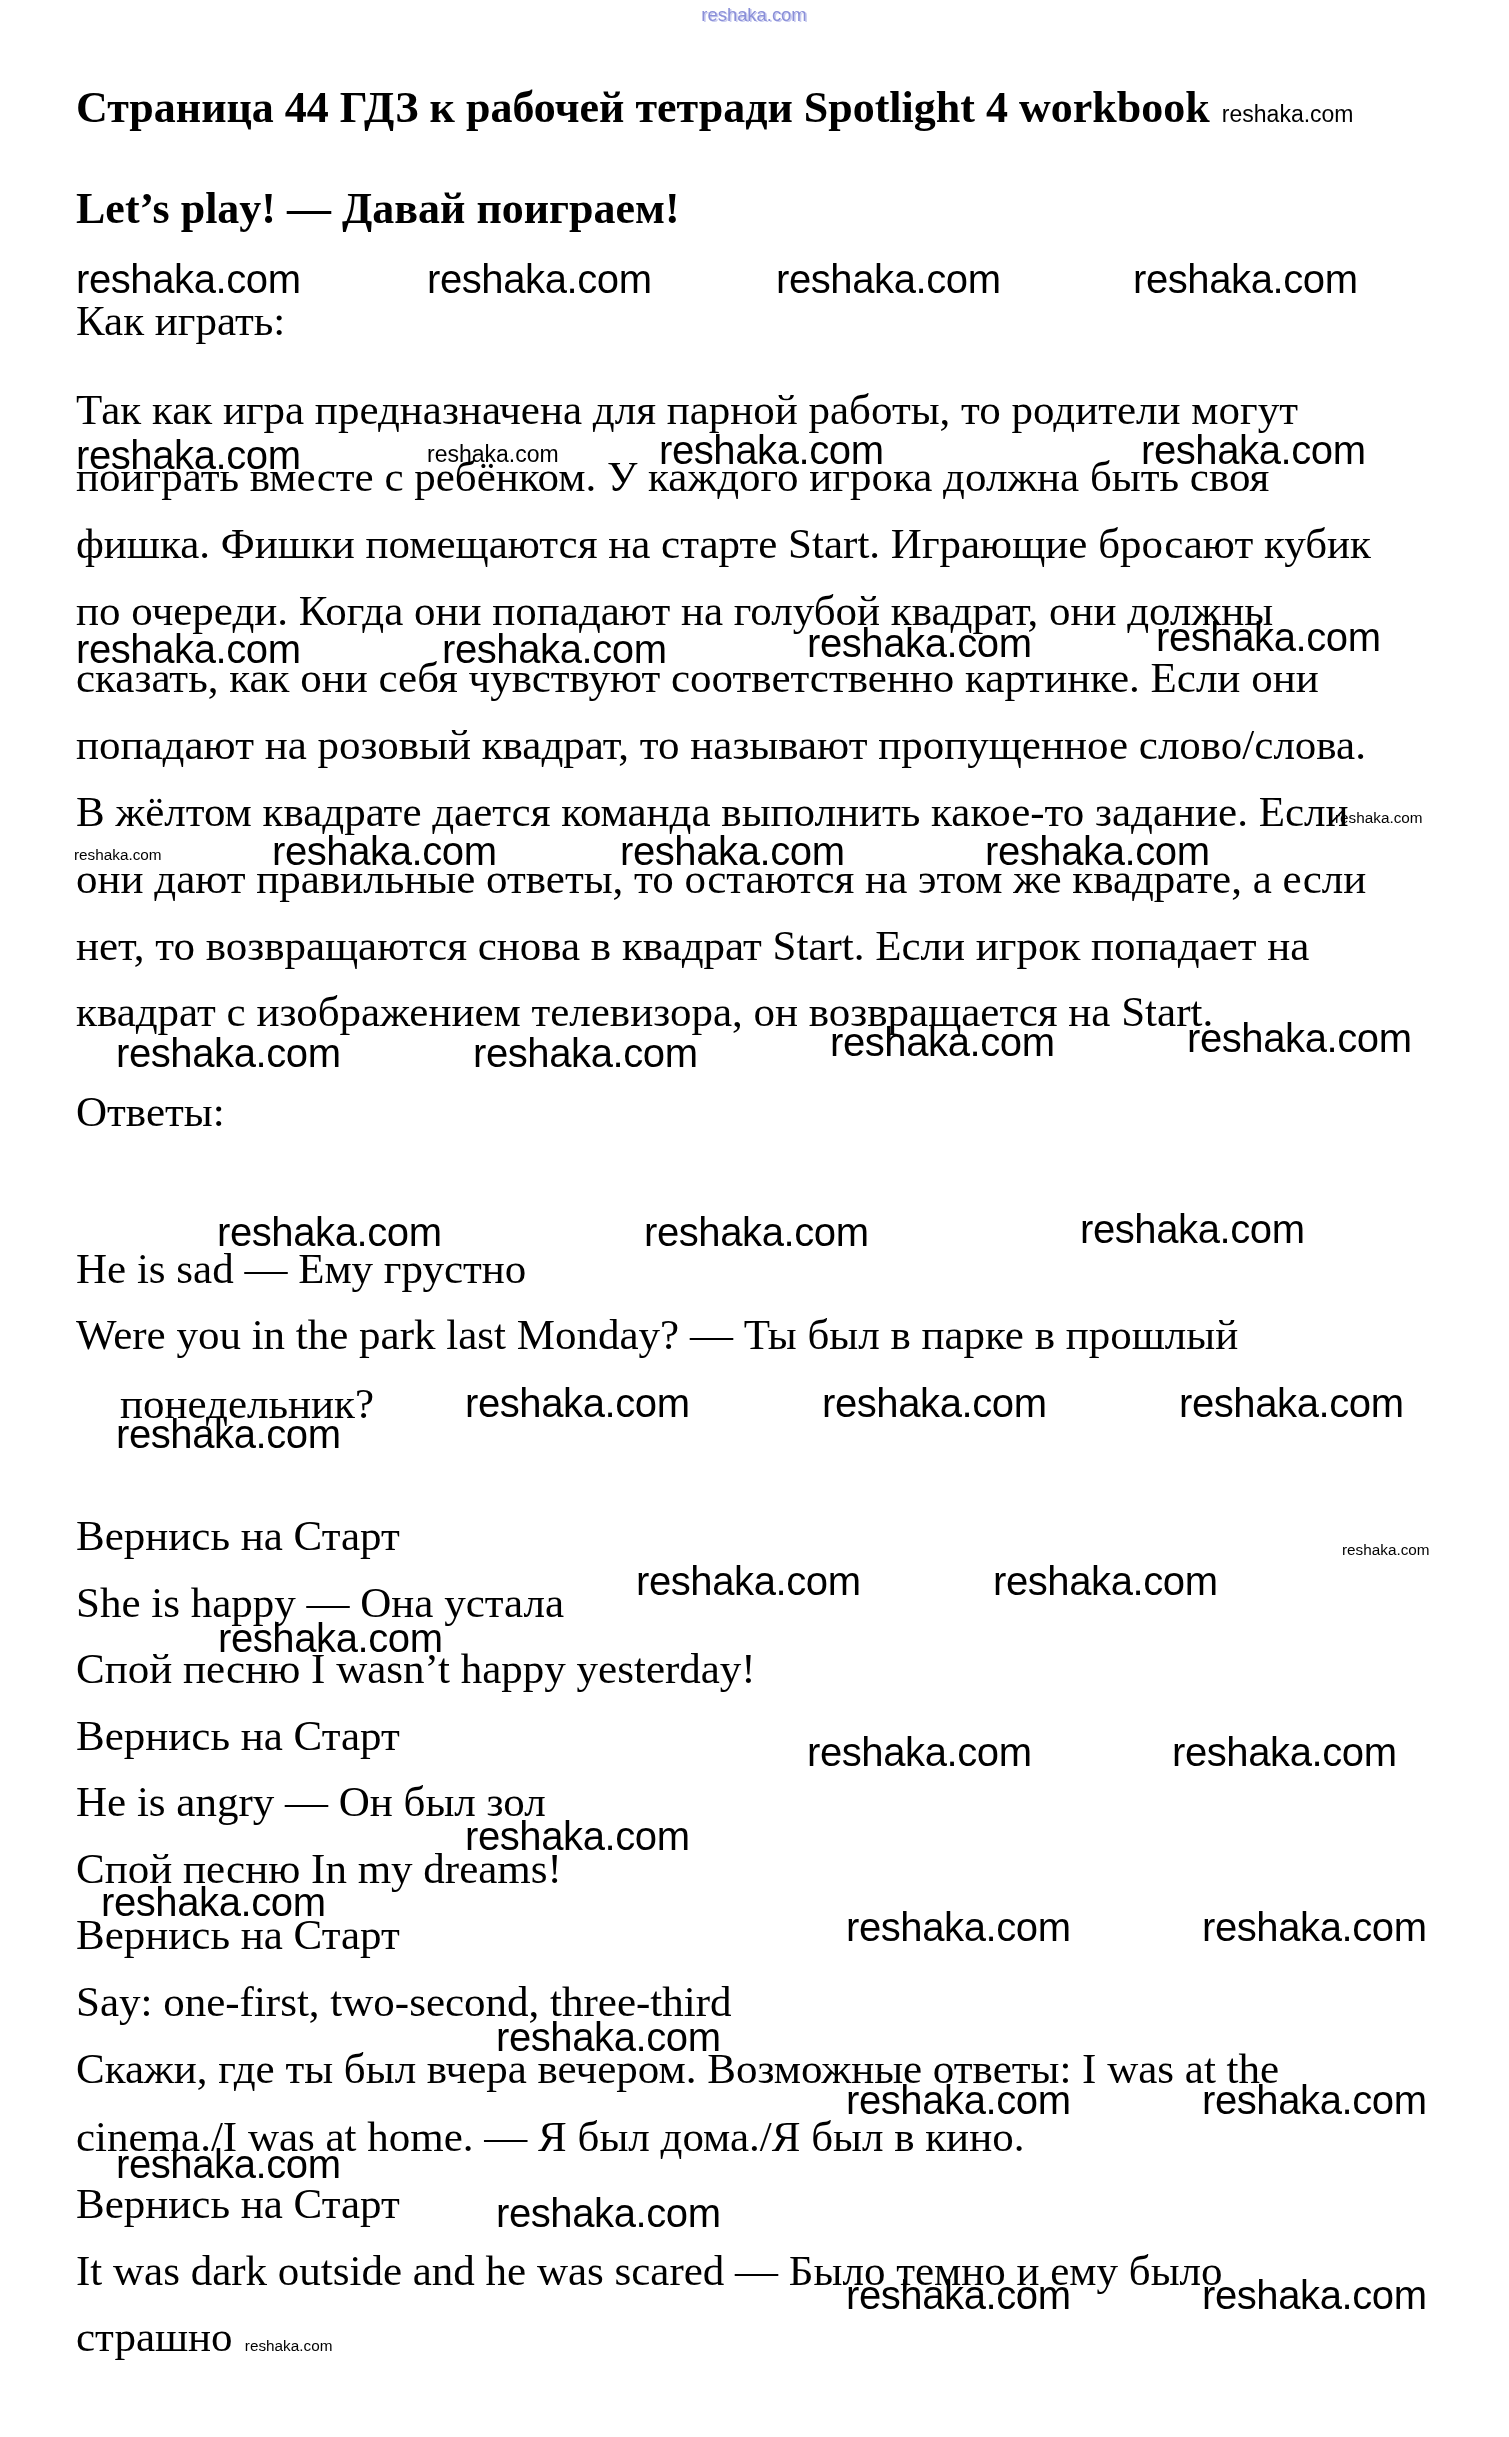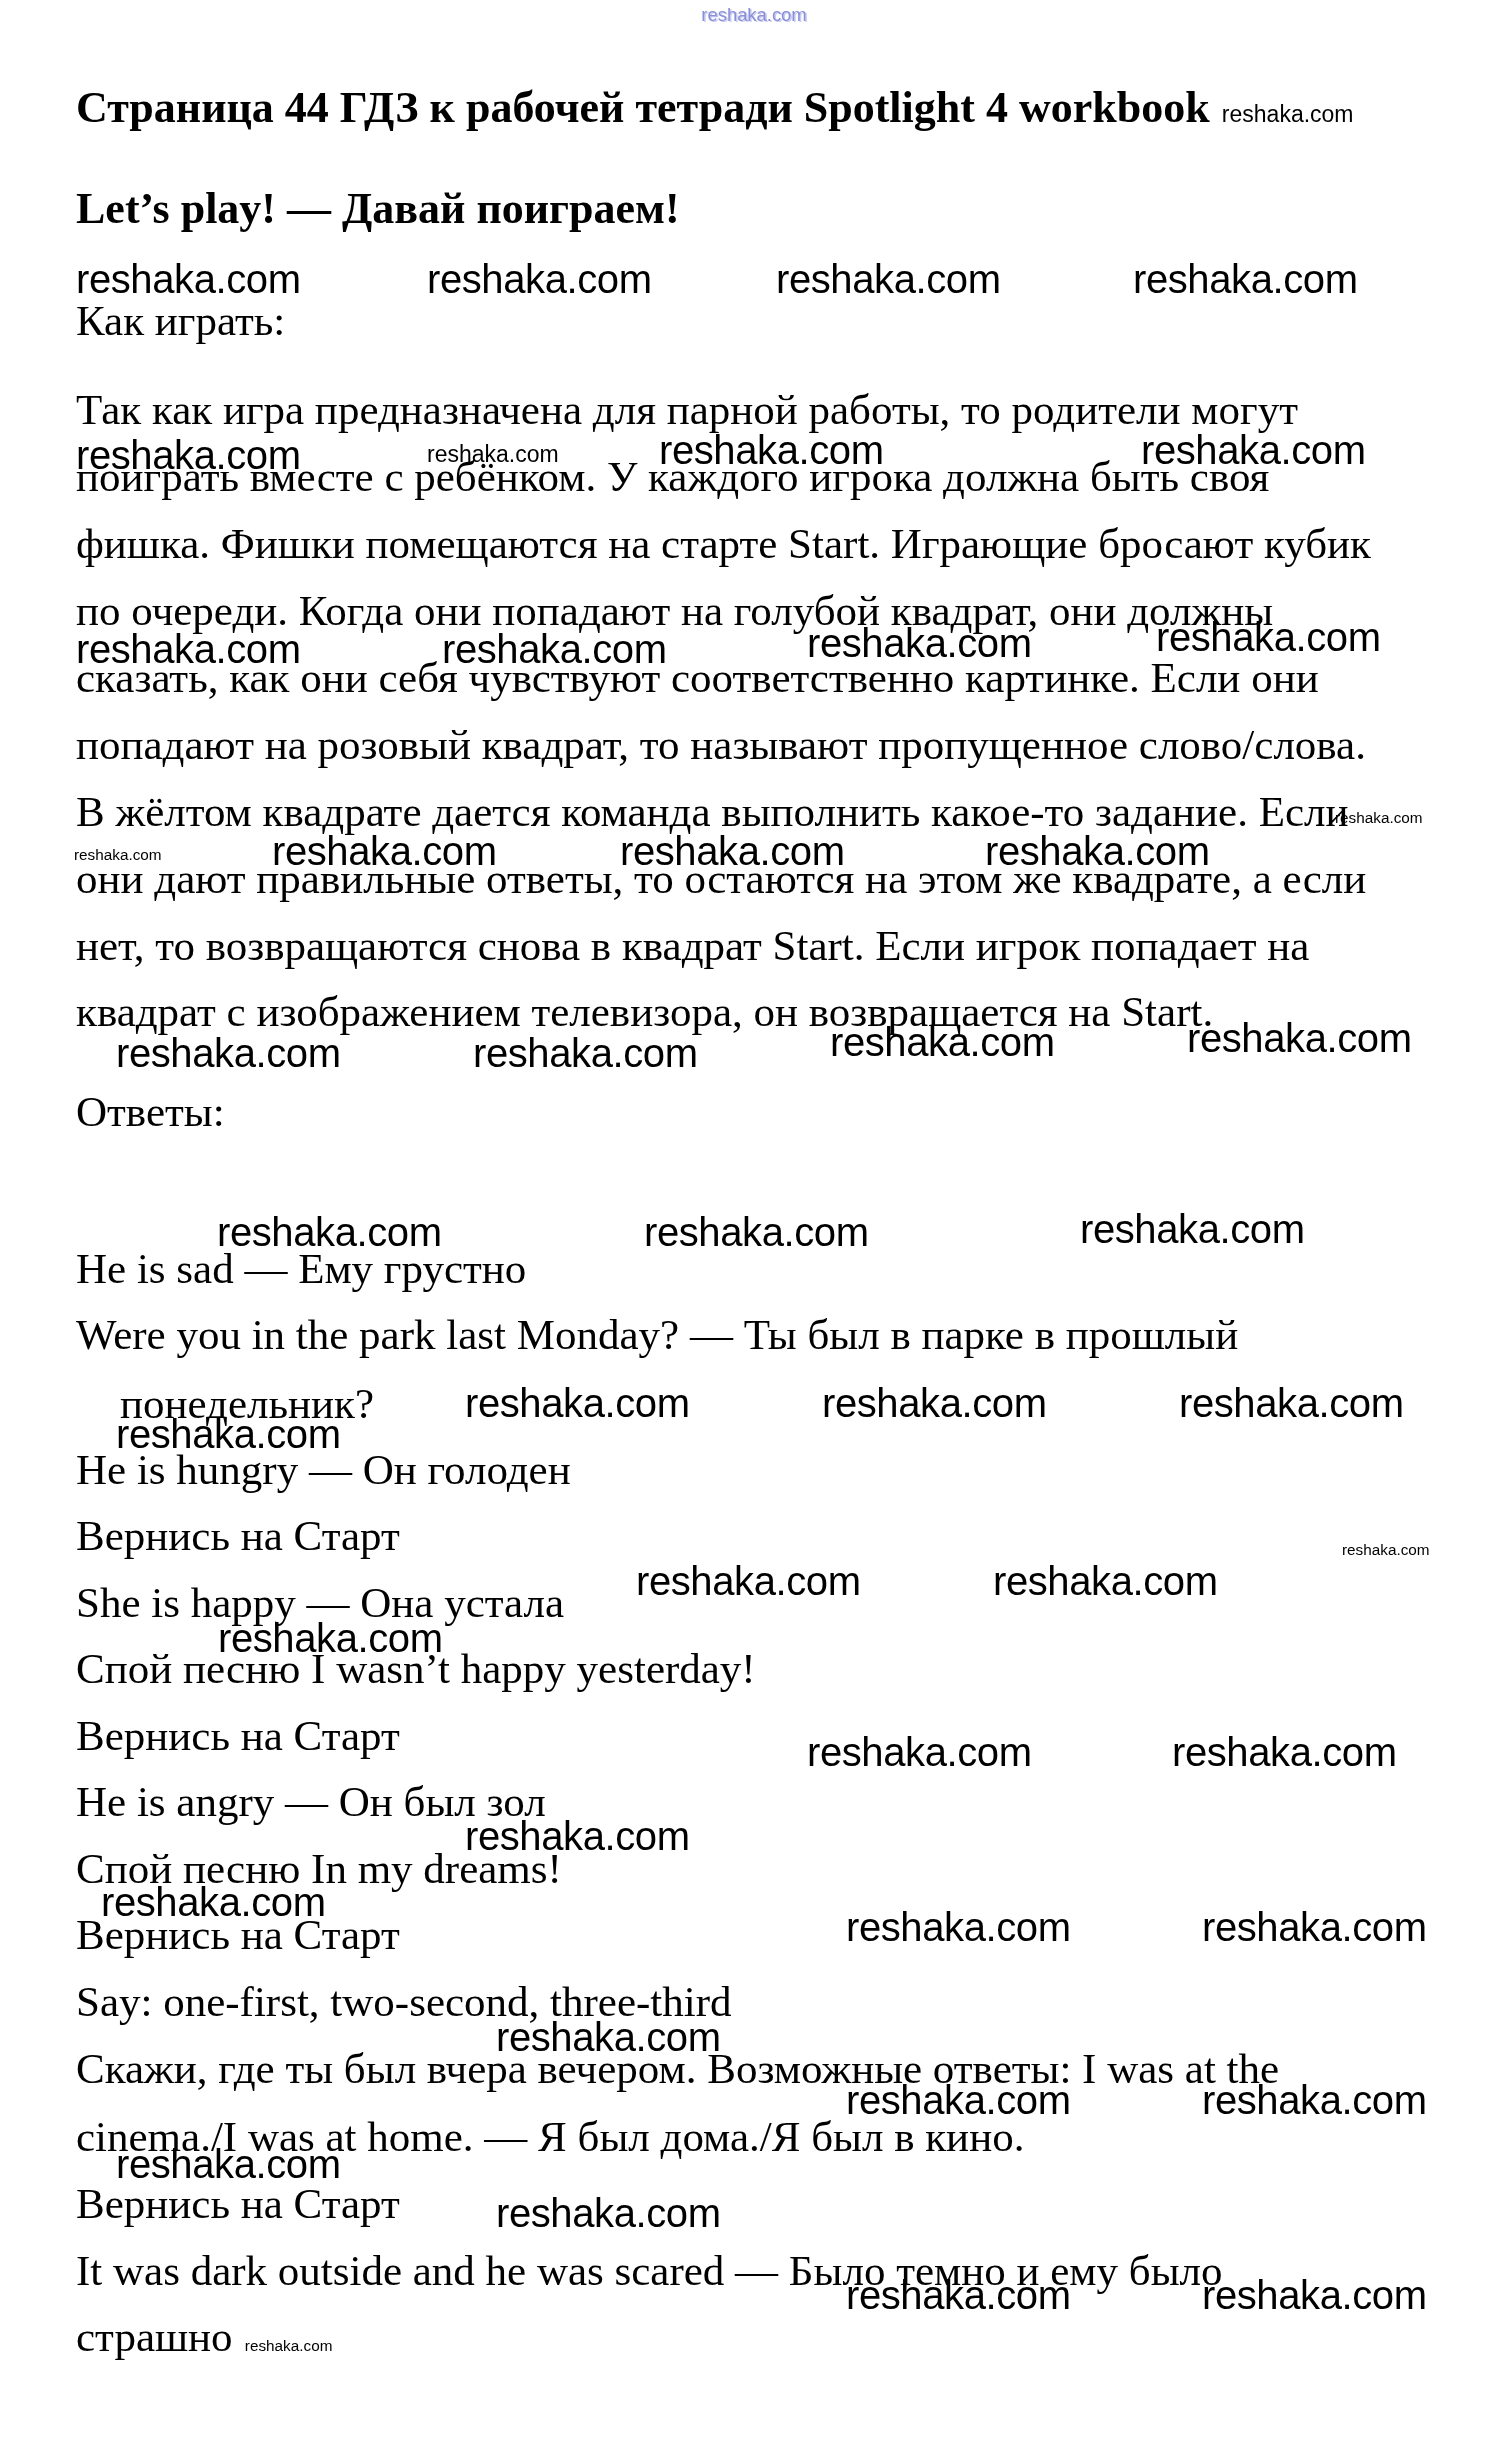--- a/index.html
+++ b/index.html
@@ -116,21 +116,20 @@
     <div class="el w" style="left: 217px; top: 1210px;"><span>reshaka.com</span></div>
     <div class="el w" style="left: 644px; top: 1210px;"><span>reshaka.com</span></div>
     <div class="el w" style="left: 1080px; top: 1207px;"><span>reshaka.com</span></div>
     <div class="el b" style="left: 76px; top: 1245px;"><span>He is sad — Ему грустно</span></div>
     <div class="el b" style="left: 76px; top: 1311px;"><span>Were you in the park last Monday? — Ты был в парке в прошлый</span></div>
     <div class="el b" style="left: 76px; top: 1380px; margin-left: 44px;"><span>понедельник?</span></div>
     <div class="el w" style="left: 465px; top: 1381px;"><span>reshaka.com</span></div>
     <div class="el w" style="left: 822px; top: 1381px;"><span>reshaka.com</span></div>
     <div class="el w" style="left: 1179px; top: 1381px;"><span>reshaka.com</span></div>
     <div class="el w" style="left: 116px; top: 1412px;"><span>reshaka.com</span></div>
-    <div class="el b" style="left: 76px; top: 1446px;"><span>He is hungry — Он голоден</span></div>
     <div class="el b" style="left: 76px; top: 1512px;"><span>Вернись на Старт</span></div>
     <div class="el wt" style="left: 1342px; top: 1541px;"><span>reshaka.com</span></div>
     <div class="el w" style="left: 636px; top: 1559px;"><span>reshaka.com</span></div>
     <div class="el w" style="left: 993px; top: 1559px;"><span>reshaka.com</span></div>
     <div class="el b" style="left: 76px; top: 1579px;"><span>She is happy — Она устала</span></div>
     <div class="el w" style="left: 218px; top: 1616px;"><span>reshaka.com</span></div>
     <div class="el b" style="left: 76px; top: 1645px;"><span>Спой песню I wasn’t happy yesterday!</span></div>
     <div class="el b" style="left: 76px; top: 1712px;"><span>Вернись на Старт</span></div>
     <div class="el w" style="left: 807px; top: 1730px;"><span>reshaka.com</span></div>
     <div class="el w" style="left: 1172px; top: 1730px;"><span>reshaka.com</span></div>

